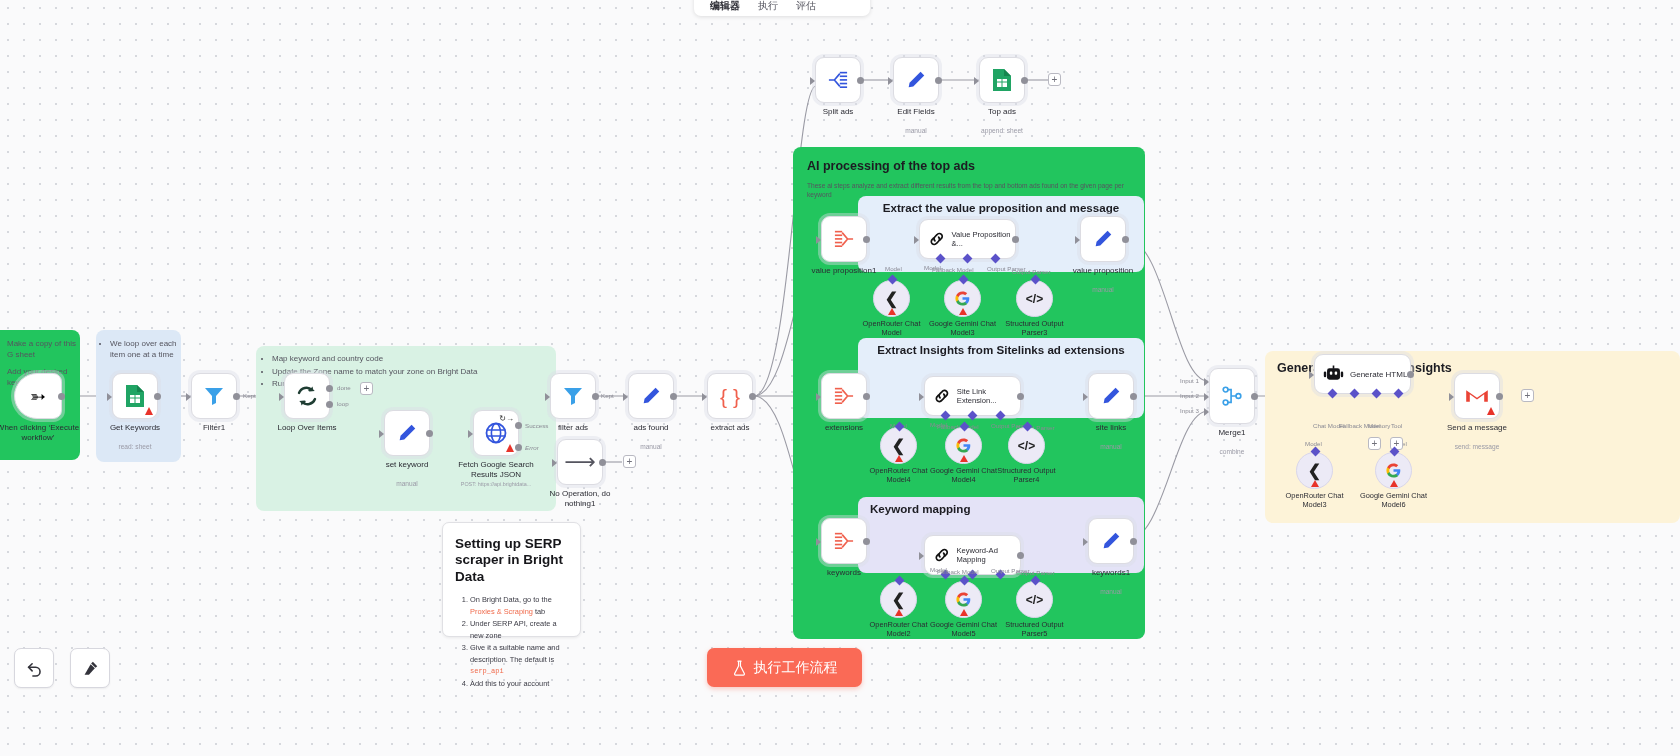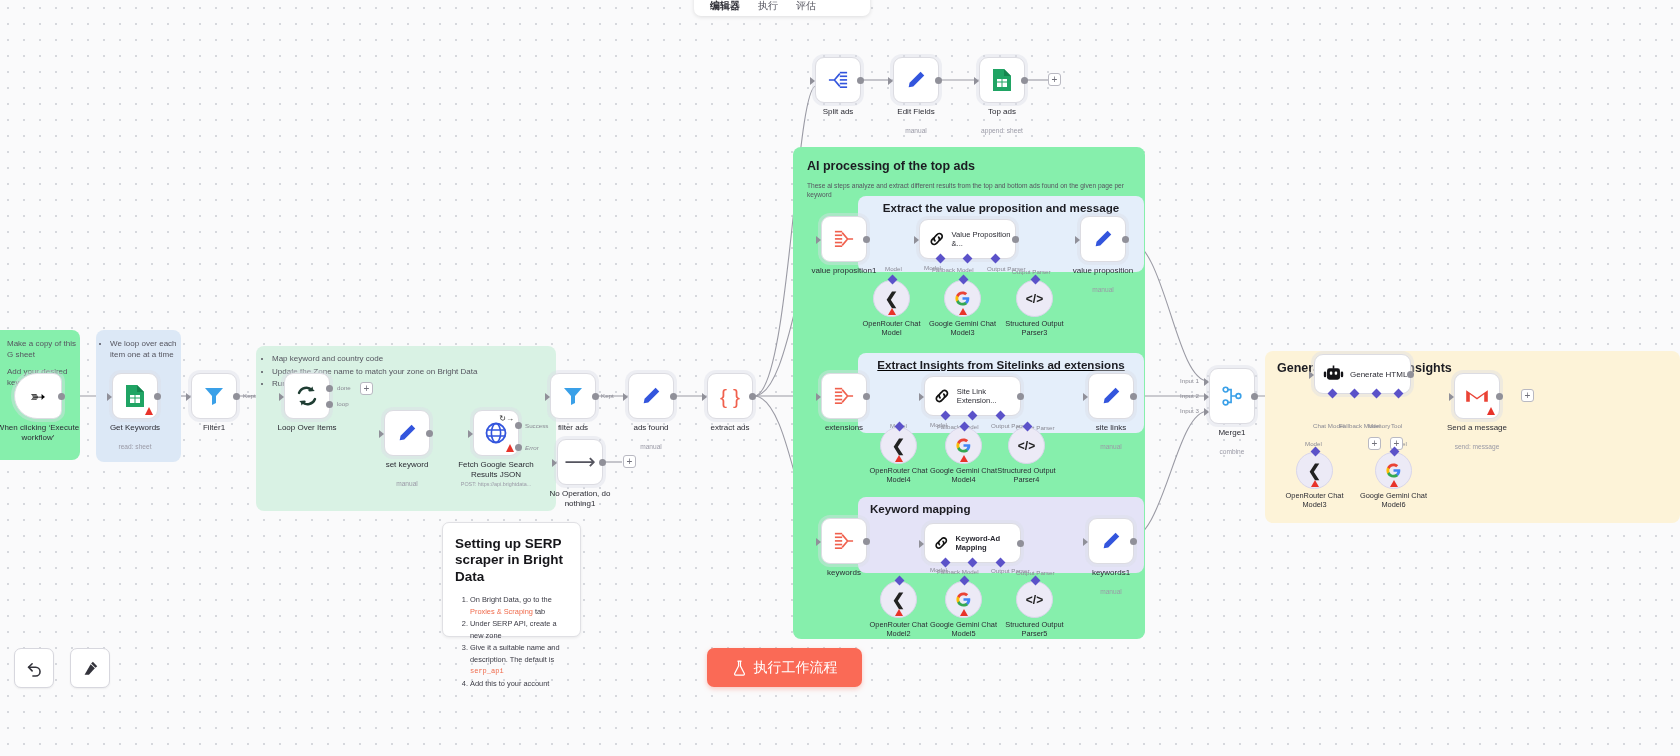--- a/index.html
+++ b/index.html
@@ -7,21 +7,21 @@
   body {
     background-color:#fafafb;
     background-image: radial-gradient(#d6d8dd 1px, transparent 1px);
     background-size: 16px 16px;
     position:relative;
   }
   .canvas { position:absolute; inset:0; }
 
   
   .group { position:absolute; border-radius:8px; }
-  .g-yellow { background:#86efac; }
+  .g-yellow { background:#22c55e; }
   .g-yellow-2 { background:#fdf3d8; }
   .g-blue { background:#dce8f6; }
   .g-blue-soft { background:#e4eefa; }
   .g-green { background:#d9f2e4; }
   .g-purple { background:#e4e3f7; }
   .g-note {
     background:#fff; border:1px solid #e0e0e4; border-radius:7px;
     box-shadow:0 1px 3px rgba(0,0,0,.07);
   }
   .grp-title { font-weight:700; color:#1c1c22; }
@@ -243,21 +243,21 @@
 
   <div class="group g-yellow" style="left:793px; top:147px; width:352px; height:492px; padding:12px 14px;">
     <div class="grp-title" style="font-size:12.5px;">AI processing of the top ads</div>
     <div class="grp-sub" style="font-size:6.6px; margin-top:9px; width:318px;">These ai steps analyze and extract different results from the top and bottom ads found on the given page per keyword</div>
   </div>
 
   <div class="group g-blue-soft" style="left:858px; top:196px; width:286px; height:76px; padding:5px 0 0 0;">
     <div class="grp-title" style="font-size:11.6px; text-align:center;">Extract the value proposition and message</div>
   </div>
 
-  <div class="group g-blue-soft" style="left:858px; top:353px; width:286px; height:80px; padding:5px 0 0 0;text-decoration:underline;">
+  <div class="group g-blue-soft" style="left:858px; top:338px; width:286px; height:80px; padding:5px 0 0 0;">
     <div class="grp-title" style="font-size:11.6px; text-align:center;">Extract Insights from Sitelinks ad extensions</div>
   </div>
 
   <div class="group g-purple" style="left:858px; top:497px; width:286px; height:76px; padding:5px 0 0 12px;">
     <div class="grp-title" style="font-size:11.6px;">Keyword mapping</div>
   </div>
 
   <div class="group g-yellow-2" style="left:1265px; top:351px; width:415px; height:172px; padding:10px 0 0 12px;">
     <div class="grp-title" style="font-size:12.5px;">Generate HTML from insights</div>
   </div>
@@ -546,21 +546,21 @@
       <rect x="2" y="6" width="8" height="1.8" fill="#f0604d"></rect>
       <rect x="2" y="10" width="8" height="1.8" fill="#f0604d"></rect>
       <rect x="2" y="14" width="8" height="1.8" fill="#f0604d"></rect>
       <rect x="2" y="18" width="8" height="1.8" fill="#f0604d"></rect>
     </svg>
     <span class="lbl">keywords</span>
     <div class="arrowin" style="left:-6px; top:19px;"></div>
     <div class="port" style="right:-4px; top:19px;"></div>
   </div>
 
-  <div class="node wide" style="left:924px; top:523px;font-weight:bold;">
+  <div class="node wide" style="left:924px; top:535px;">
     <svg width="20" height="20" viewBox="0 0 24 24">
       <path d="M9.5 14.5a4 4 0 0 1 0-5.6l2.8-2.8a4 4 0 1 1 5.6 5.6l-1.4 1.4" stroke="#111" stroke-width="2.3" fill="none" stroke-linecap="round"></path>
       <path d="M14.5 9.5a4 4 0 0 1 0 5.6l-2.8 2.8a4 4 0 1 1-5.6-5.6l1.4-1.4" stroke="#111" stroke-width="2.3" fill="none" stroke-linecap="round"></path>
     </svg>
     <span style="font-size:7.6px; color:#2b2b33; line-height:1.22;">Keyword-Ad Mapping</span>
     <div class="arrowin" style="left:-6px; top:16px;"></div>
     <div class="port" style="right:-4px; top:16px;"></div>
     <div class="diamond" style="left:17px; bottom:-4px;"></div>
     <div class="diamond" style="left:44px; bottom:-4px;"></div>
     <div class="diamond" style="left:72px; bottom:-4px;"></div>

